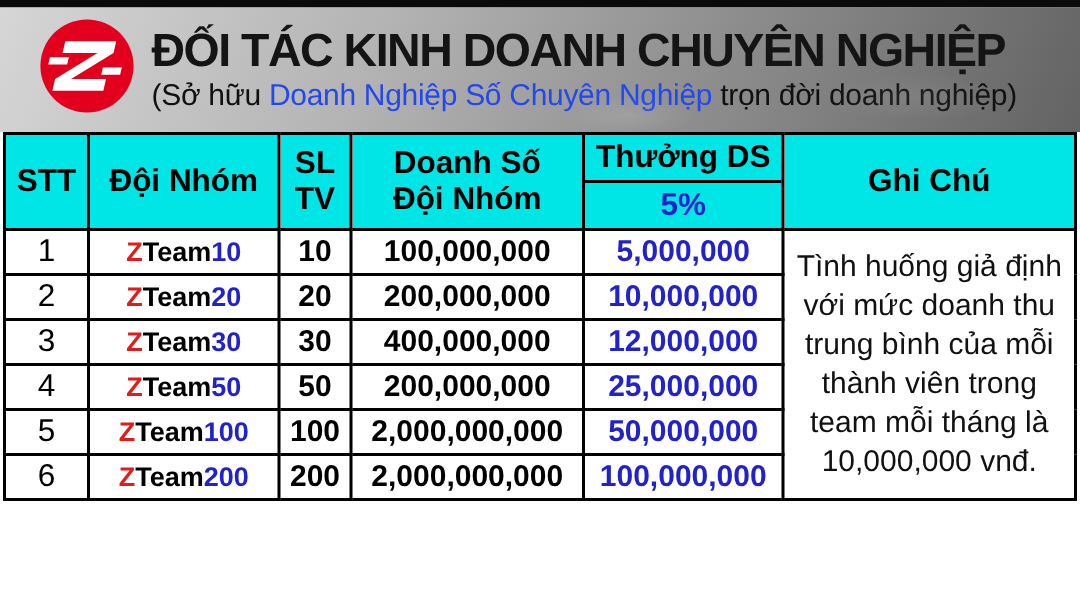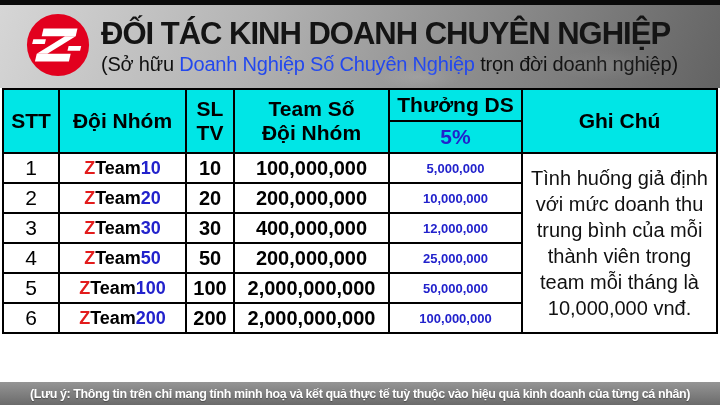--- a/index.html
+++ b/index.html
@@ -56,21 +56,21 @@
   .thuong-bottom{
     height:30px;display:flex;align-items:center;justify-content:center;
     font-weight:700;font-size:21px;color:#2222cc;
   }
   tbody tr{height:30px;background:#fff;}
   td.stt{font-size:21px;font-weight:400;color:#000;}
   td.team{font-size:18px;font-weight:700;color:#000;white-space:nowrap;}
   td.team .z{color:#e21b1b;}
   td.team .num{color:#2222cc;}
   td.val{font-size:20px;font-weight:700;color:#000;white-space:nowrap;}
-  td.bonus{font-size:13px;font-weight:700;color:#2222cc;white-space:nowrap;}
+  td.bonus{font-size:20px;font-weight:700;color:#2222cc;white-space:nowrap;}
   td.note{
     font-size:20px;line-height:1.3;color:#111;
     padding:2px 6px;font-weight:400;background:#fff;
   }
   
   .footer{
     position:absolute;left:0;bottom:0;width:720px;height:23px;
     background:linear-gradient(#959595,#6b6b6b);
     display:flex;align-items:center;justify-content:center;
     color:#ffffff;font-size:12.5px;font-weight:700;letter-spacing:-0.4px;
@@ -115,21 +115,21 @@
     </colgroup>
     <thead>
       <tr>
         <th>STT</th>
         <th>Đội Nhóm</th>
         <th>
           <div>SL</div>
           <div>TV</div>
         </th>
         <th>
-          <div>Team Số</div>
+          <div>Doanh Số</div>
           <div>Đội Nhóm</div>
         </th>
         <th class="thuong">
           <div class="thuong-top">Thưởng DS</div>
           <div class="thuong-bottom">5%</div>
         </th>
         <th>Ghi Chú</th>
       </tr>
     </thead>
     <tbody>
@@ -172,15 +172,14 @@
       <tr>
         <td class="stt">6</td>
         <td class="team"><span class="z">Z</span><span>Team</span><span class="num">200</span></td>
         <td class="val">200</td>
         <td class="val">2,000,000,000</td>
         <td class="bonus">100,000,000</td>
       </tr>
     </tbody>
   </table>
 
-  <div class="footer">(Lưu ý: Thông tin trên chỉ mang tính minh hoạ và kết quả thực tế tuỳ thuộc vào hiệu quả kinh doanh của từng cá nhân)</div>
 
 </div>
 
 </body></html>

